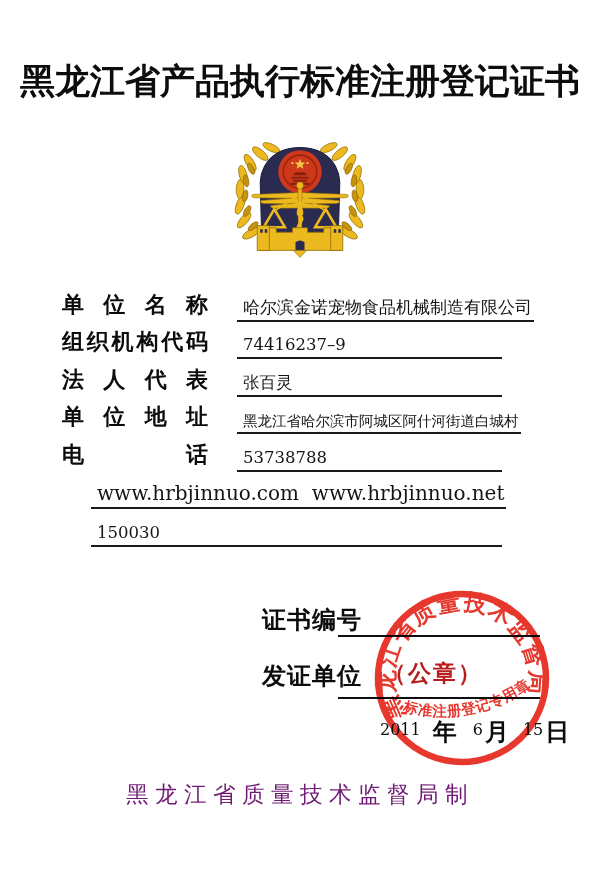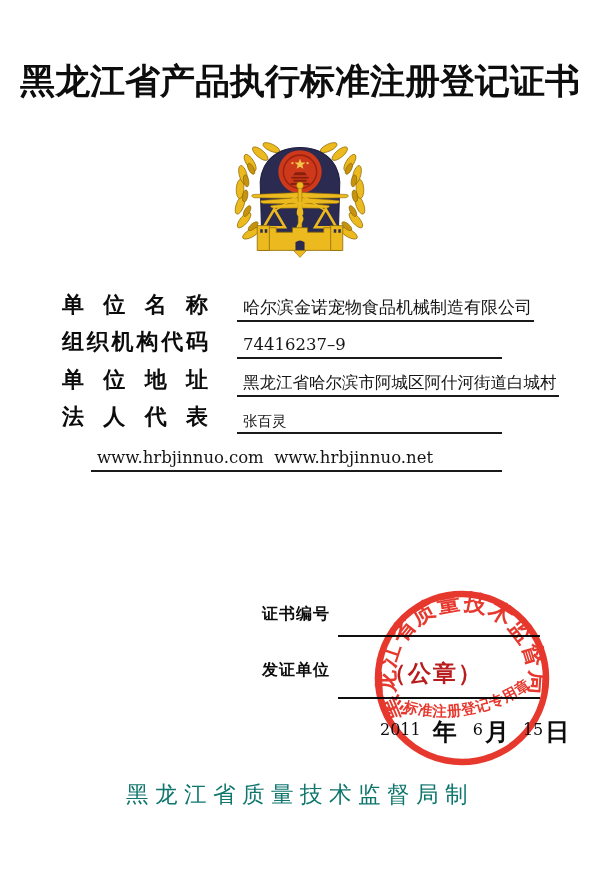--- a/index.html
+++ b/index.html
@@ -29,21 +29,21 @@
     flex:1;margin-left:29px;border-bottom:2px solid #1a1a1a;
     font-size:16.5px;line-height:1.15;padding:0 2px 2px 6px;
     white-space:nowrap;color:#151515;
   }
   .field-row:nth-child(1) .field-value{font-size:17px;}
   .field-row:nth-child(4) .field-value{font-size:14.5px;letter-spacing:0;}
   .field-row:nth-child(6) .field-value{font-size:20px;}
   .bottom-label{
     position:absolute;
     font-family:"DejaVu Sans","Liberation Sans",sans-serif;
-    font-weight:bold;font-size:16px;color:#0c0c0c;letter-spacing:1px;
+    font-weight:bold;font-size:24px;color:#0c0c0c;letter-spacing:1px;
   }
   .cert-no-label{left:262px;top:604px;}
   .issuer-label{left:262px;top:660px;}
   .issuer-value{
     position:absolute;left:383px;top:658px;
     font-family:"DejaVu Sans","Liberation Sans",sans-serif;
     font-weight:bold;font-size:23px;color:#b91c1c;letter-spacing:2px;
   }
   .blank-line{position:absolute;border-top:2px solid #0f0f0f;width:202px;left:338px;}
   .line-cert{top:635px;}
@@ -58,21 +58,21 @@
     font-size:24px;font-weight:bold;line-height:1;
     font-family:"DejaVu Sans","Liberation Sans",sans-serif;
   }
   .sp12{margin-left:12px;} .sp16{margin-left:16px;} .sp14{margin-left:14px;} .sp2{margin-left:2px;}
   .seal{
     position:absolute;left:362px;top:578px;width:200px;height:200px;
     mix-blend-mode:multiply;opacity:0.93;pointer-events:none;
   }
   .footer{
     position:absolute;top:779px;left:0;width:600px;text-align:center;
-    font-size:22.5px;letter-spacing:6.5px;color:#0f766e;
+    font-size:22.5px;letter-spacing:6.5px;color:#701a75;
     font-family:Liberation Serif, serif;
   }
 </style>
 </head>
 <body>
 
 <div class="page">
 
   <div class="title">黑龙江省产品执行标准注册登记证书</div>
 
@@ -164,31 +164,36 @@
   <div class="fields">
     <div class="field-row">
       <div class="field-label">单位名称</div>
       <div class="field-value">哈尔滨金诺宠物食品机械制造有限公司</div>
     </div>
     <div class="field-row">
       <div class="field-label">组织机构代码</div>
       <div class="field-value">74416237–9</div>
     </div>
     <div class="field-row">
+      <div class="field-label">法人代表</div>
+      <div class="field-value">张百灵</div>
+    </div>
+    <div class="field-row">
       <div class="field-label">单位地址</div>
       <div class="field-value">黑龙江省哈尔滨市阿城区阿什河街道白城村</div>
     </div>
     <div class="field-row">
-      <div class="field-label">法人代表</div>
-      <div class="field-value">张百灵</div>
+      <div class="field-label">电话</div>
+      <div class="field-value">53738788</div>
     </div>
     <div class="field-row">
       <div class="field-value">www.hrbjinnuo.com&nbsp;&nbsp;www.hrbjinnuo.net</div>
     </div>
     <div class="field-row">
+      <div class="field-value">150030</div>
     </div>
   </div>
 
   <div class="bottom-label cert-no-label">证书编号</div>
   <div class="cert-no-value"></div>
   <div class="blank-line line-cert"></div>
 
   <div class="bottom-label issuer-label">发证单位</div>
   <div class="issuer-value">（公章）</div>
   <div class="blank-line line-issuer"></div>

